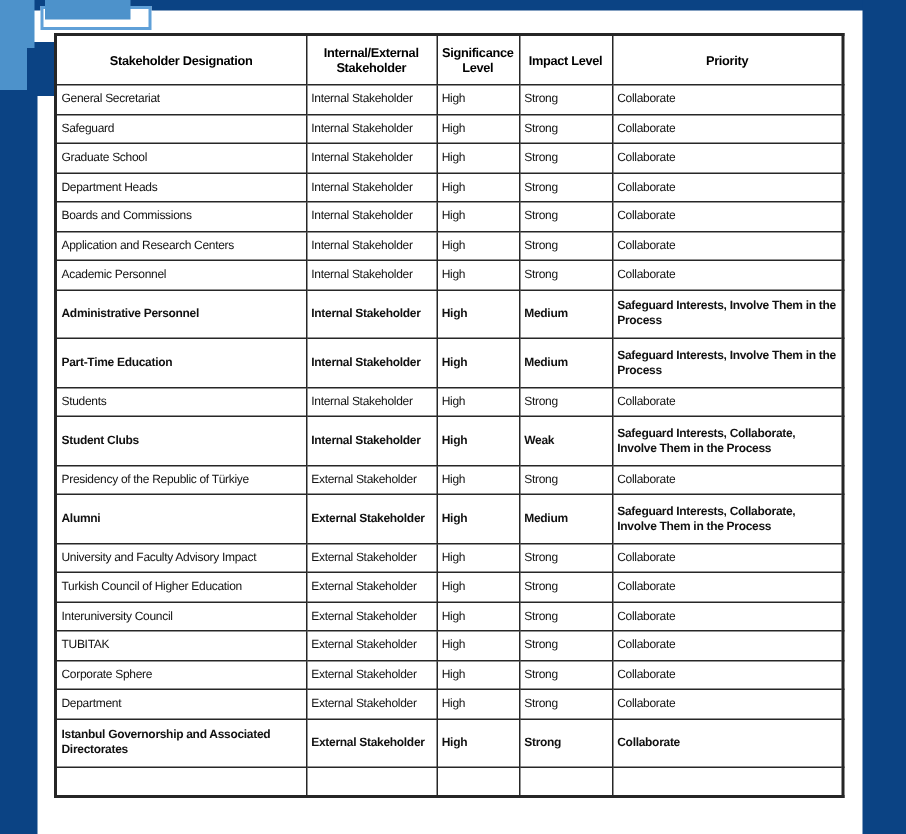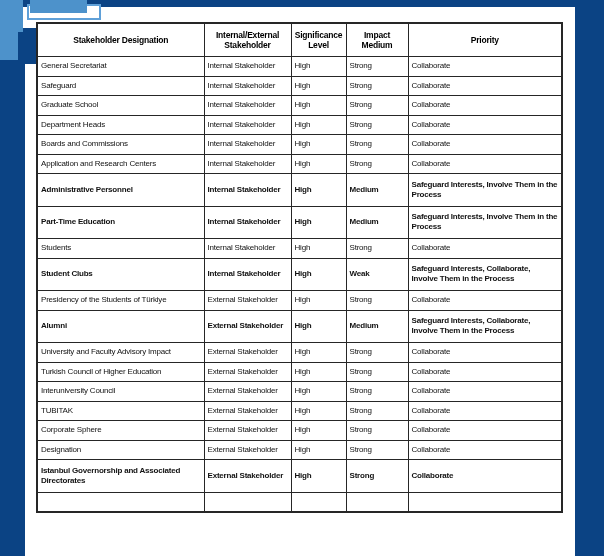--- a/index.html
+++ b/index.html
@@ -63,21 +63,21 @@
         <col class="c2">
         <col class="c3">
         <col class="c4">
         <col class="c5">
     </colgroup>
     <thead>
       <tr id="header-row">
           <th>Stakeholder Designation</th>
           <th>Internal/External Stakeholder</th>
           <th>Significance Level</th>
-          <th>Impact Medium</th>
+          <th>Impact Level</th>
           <th>Priority</th>
         </tr>
     </thead>
     <tbody id="table-body">
         <tr class="single">
           <td>General Secretariat</td>
           <td>Internal Stakeholder</td>
           <td>High</td>
           <td>Strong</td>
           <td>Collaborate</td>
@@ -110,20 +110,27 @@
           <td>Strong</td>
           <td>Collaborate</td>
         </tr>
         <tr class="single">
           <td>Application and Research Centers</td>
           <td>Internal Stakeholder</td>
           <td>High</td>
           <td>Strong</td>
           <td>Collaborate</td>
         </tr>
+        <tr class="single">
+          <td>Academic Personnel</td>
+          <td>Internal Stakeholder</td>
+          <td>High</td>
+          <td>Strong</td>
+          <td>Collaborate</td>
+        </tr>
         <tr class="tall">
           <td>Administrative Personnel</td>
           <td>Internal Stakeholder</td>
           <td>High</td>
           <td>Medium</td>
           <td>Safeguard Interests, Involve Them in the Process</td>
         </tr>
         <tr class="tall">
           <td>Part-Time Education</td>
           <td>Internal Stakeholder</td>
@@ -139,21 +146,21 @@
           <td>Collaborate</td>
         </tr>
         <tr class="tall">
           <td>Student Clubs</td>
           <td>Internal Stakeholder</td>
           <td>High</td>
           <td>Weak</td>
           <td>Safeguard Interests, Collaborate, Involve Them in the Process</td>
         </tr>
         <tr class="single">
-          <td>Presidency of the Students of Türkiye</td>
+          <td>Presidency of the Republic of Türkiye</td>
           <td>External Stakeholder</td>
           <td>High</td>
           <td>Strong</td>
           <td>Collaborate</td>
         </tr>
         <tr class="tall">
           <td>Alumni</td>
           <td>External Stakeholder</td>
           <td>High</td>
           <td>Medium</td>
@@ -188,21 +195,21 @@
           <td>Collaborate</td>
         </tr>
         <tr class="single">
           <td>Corporate Sphere</td>
           <td>External Stakeholder</td>
           <td>High</td>
           <td>Strong</td>
           <td>Collaborate</td>
         </tr>
         <tr class="single">
-          <td>Designation</td>
+          <td>Department</td>
           <td>External Stakeholder</td>
           <td>High</td>
           <td>Strong</td>
           <td>Collaborate</td>
         </tr>
         <tr class="tall">
           <td>Istanbul Governorship and Associated Directorates</td>
           <td>External Stakeholder</td>
           <td>High</td>
           <td>Strong</td>

